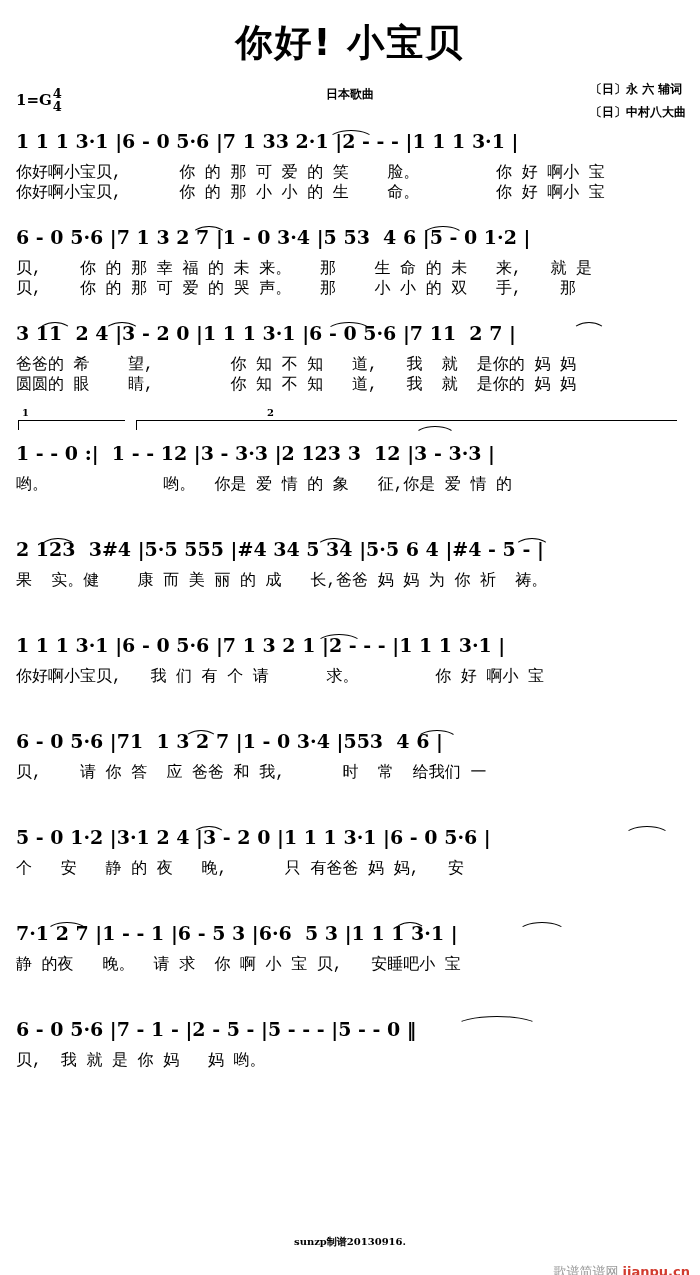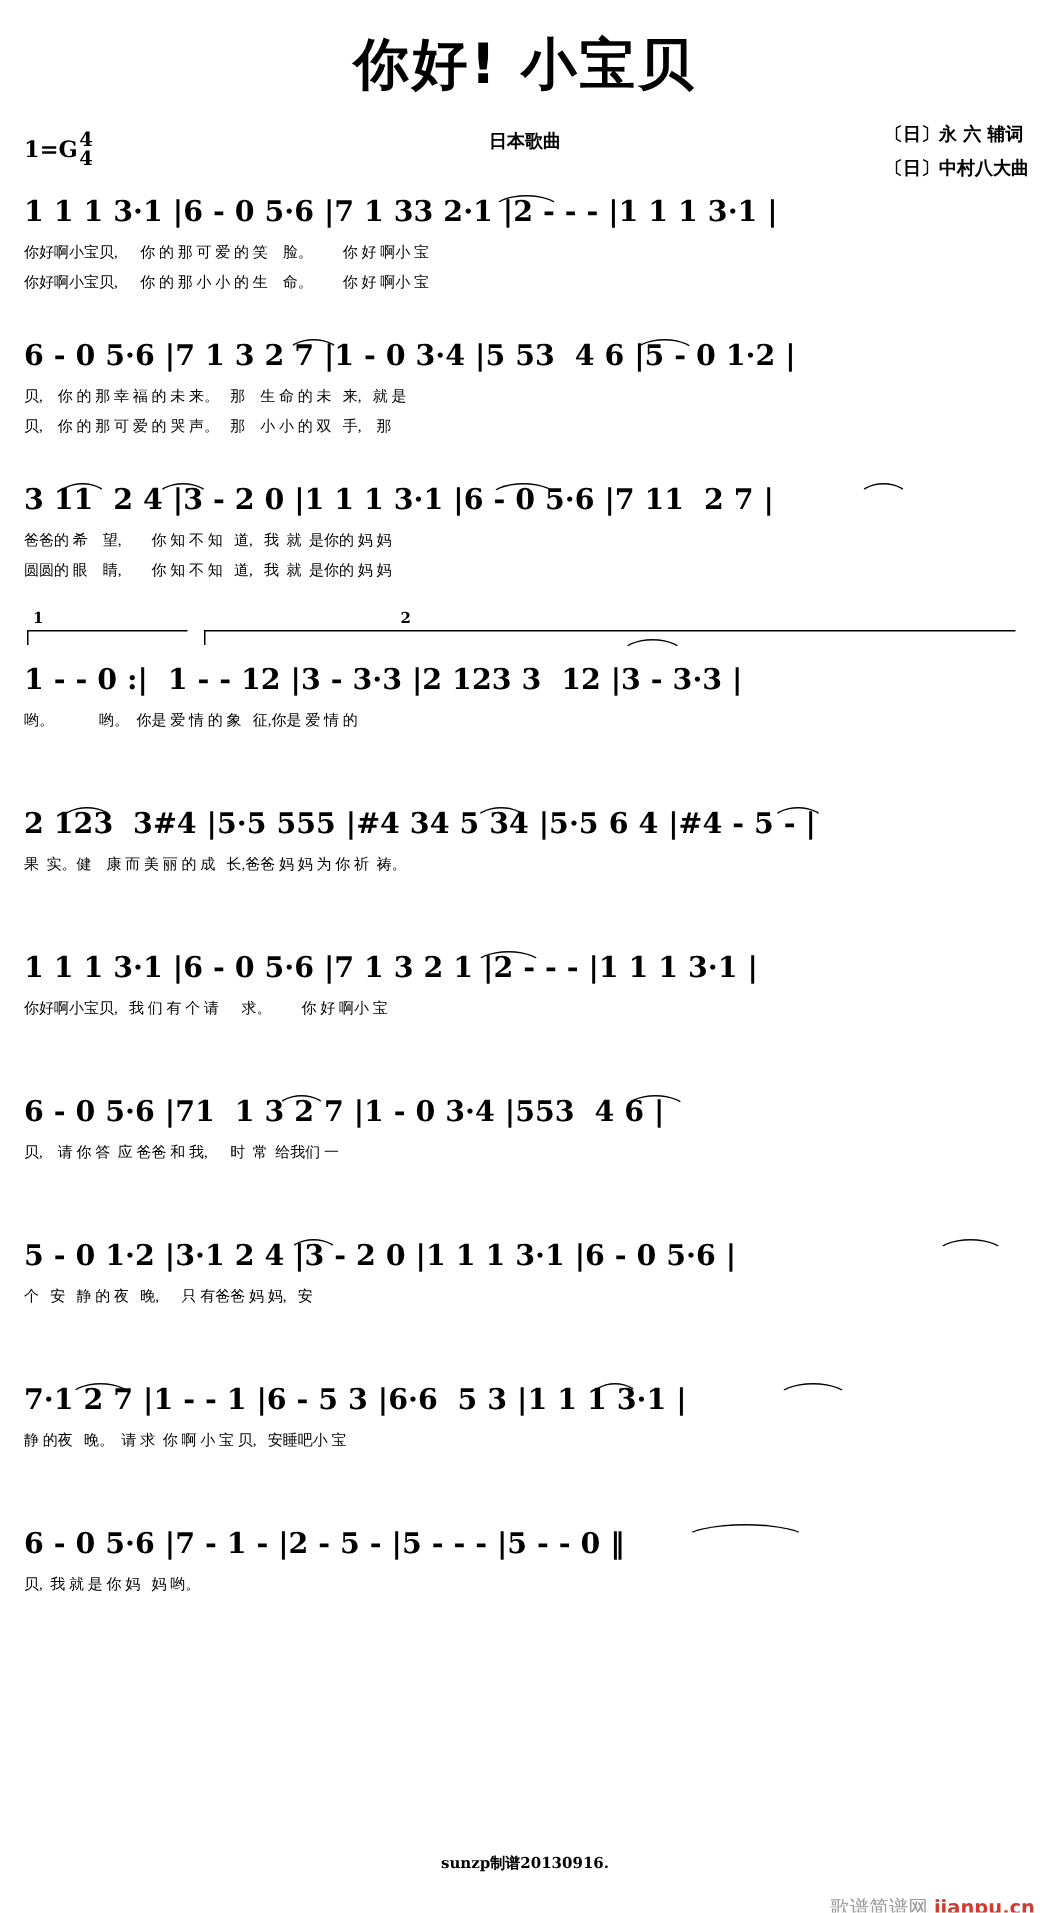--- a/index.html
+++ b/index.html
@@ -68,22 +68,22 @@
     font-family:"DejaVu Serif", serif;
     font-weight:bold;
     font-size:19px;
     letter-spacing:0px;
     white-space:pre;
     line-height:1.05;
     height:30px;
     position:relative;
   }
   .lyric {
-    font-family:Liberation Serif, serif;
-    font-size:10px;
+    font-family:Liberation Mono, monospace;
+    font-size:16px;
     white-space:pre;
     line-height:1.45;
     height:20px;
   }
   .sp1 { height:20px; }
   .sp2 { height:26px; }
 
   
   .slur {
     position:absolute;

